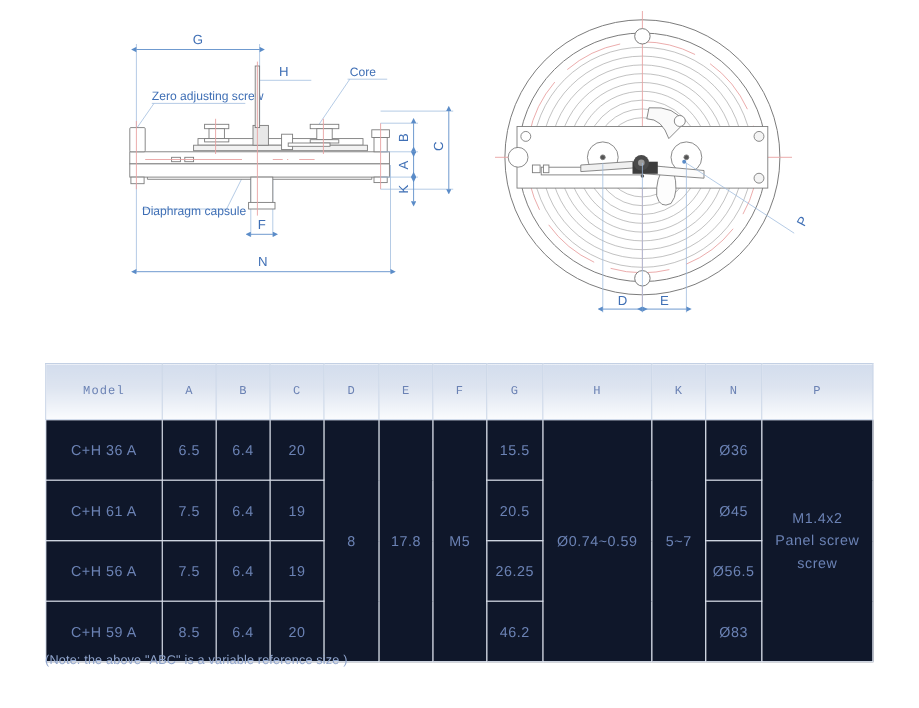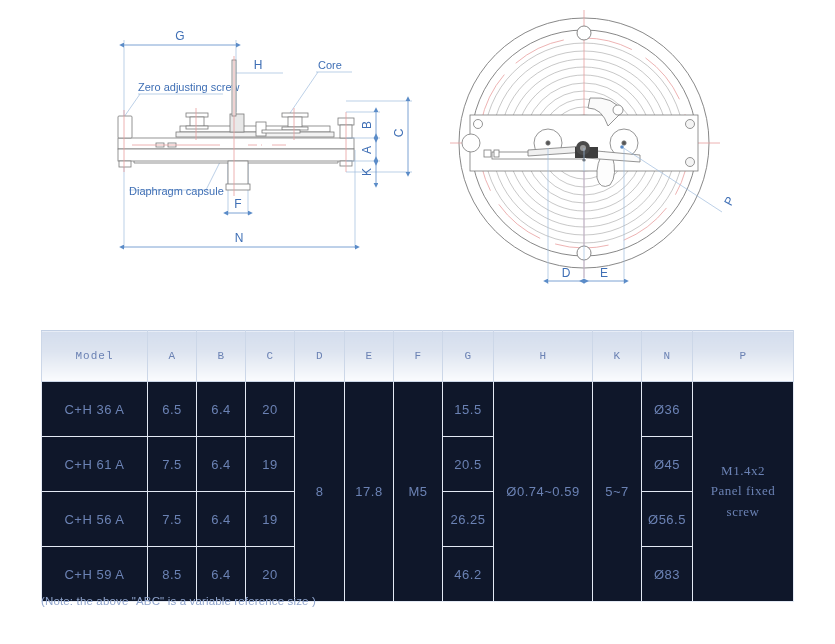--- a/index.html
+++ b/index.html
@@ -67,21 +67,21 @@
     font-family: Liberation Mono, monospace;
   }
   table.spec thead th:first-child { letter-spacing: 1px; }
   table.spec tbody td {
     height: 52px;
     background: #0f172a;
     border-color: #e3e9f4;
     letter-spacing: 0.5px;
   }
   td.model-cell { letter-spacing: 1.1px; }
-  td.multiline { line-height: 1.55; font-family: Liberation Serif, serif; }
+  td.multiline { line-height: 1.55; }
 
   .note {
     position: absolute;
     left: 41px;
     top: 595px;
     font-size: 11.5px;
     color: #8fa4cc;
     letter-spacing: 0.15px;
   }
 </style>
@@ -341,21 +341,21 @@
         <td>20</td>
         <td rowspan="4">8</td>
         <td rowspan="4">17.8</td>
         <td rowspan="4">M5</td>
         <td>15.5</td>
         <td rowspan="4">Ø0.74~0.59</td>
         <td rowspan="4">5~7</td>
         <td>Ø36</td>
         <td rowspan="4" class="multiline">
           <div>M1.4x2</div>
-          <div>Panel fixed</div>
+          <div>Panel screw</div>
           <div>screw</div>
         </td>
       </tr>
       <tr>
         <td class="model-cell">C+H 61 A</td>
         <td>7.5</td>
         <td>6.4</td>
         <td>19</td>
         <td>20.5</td>
         <td>Ø45</td>

